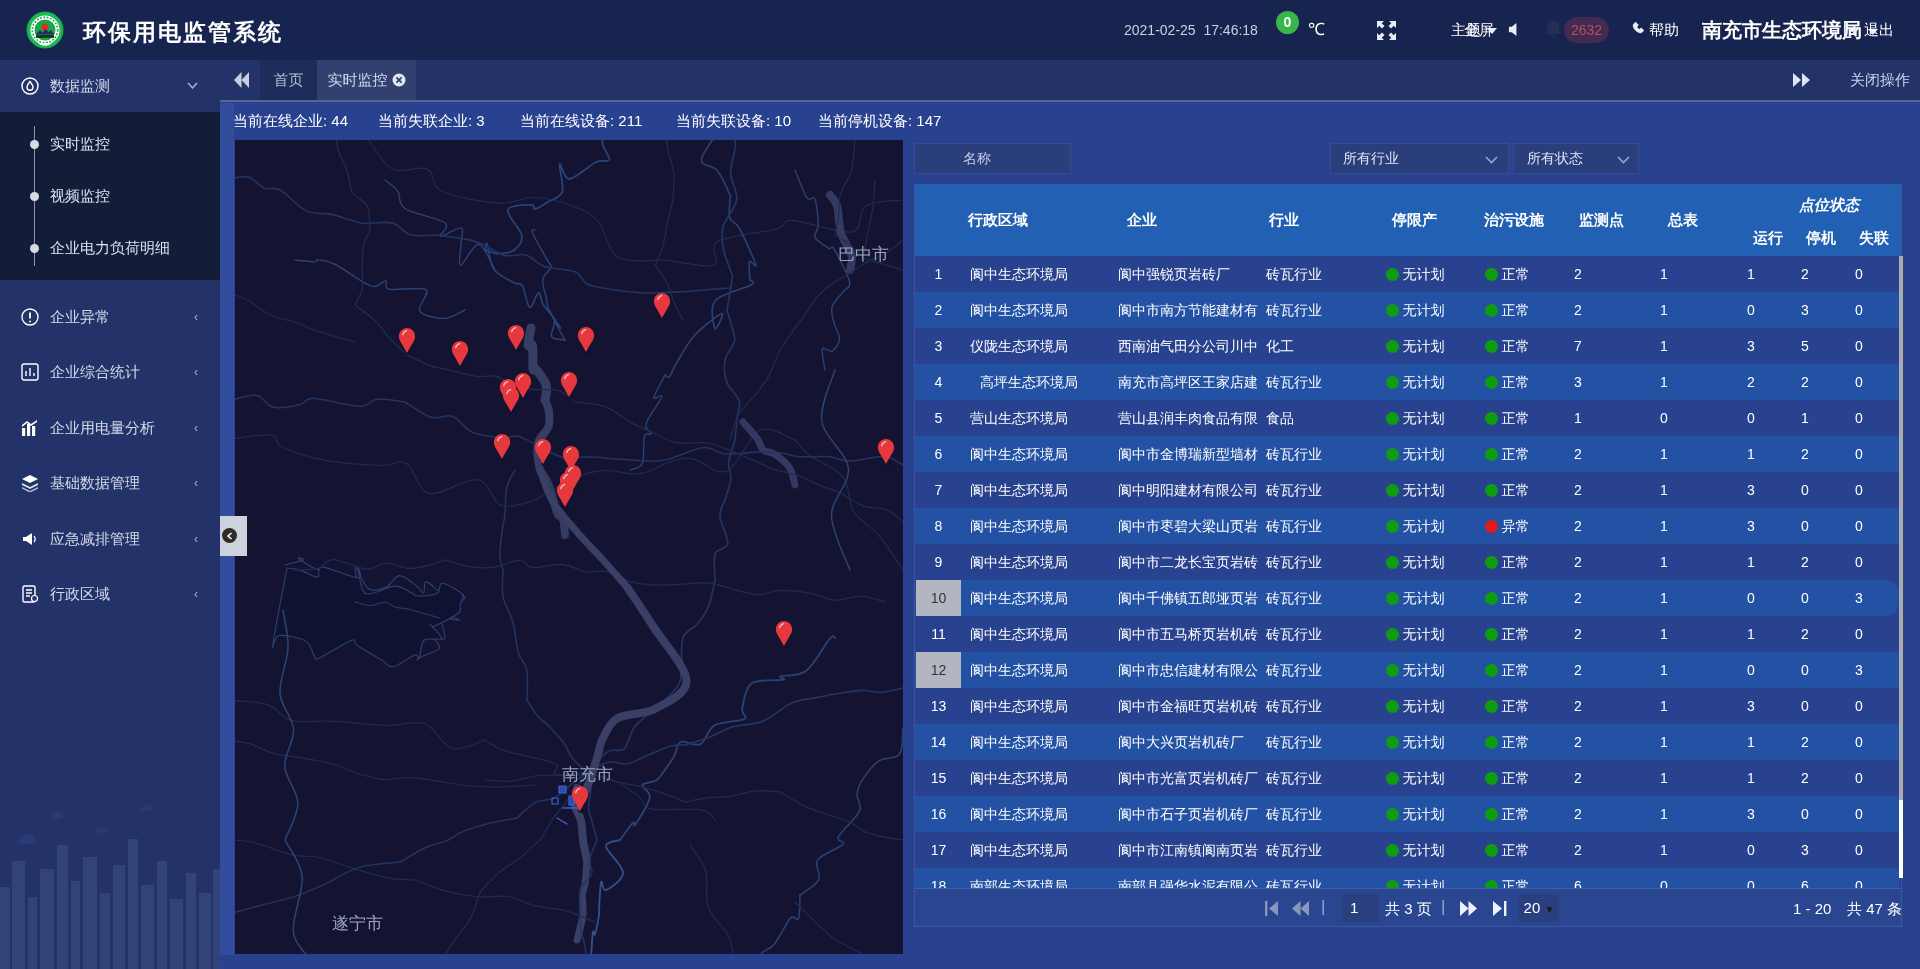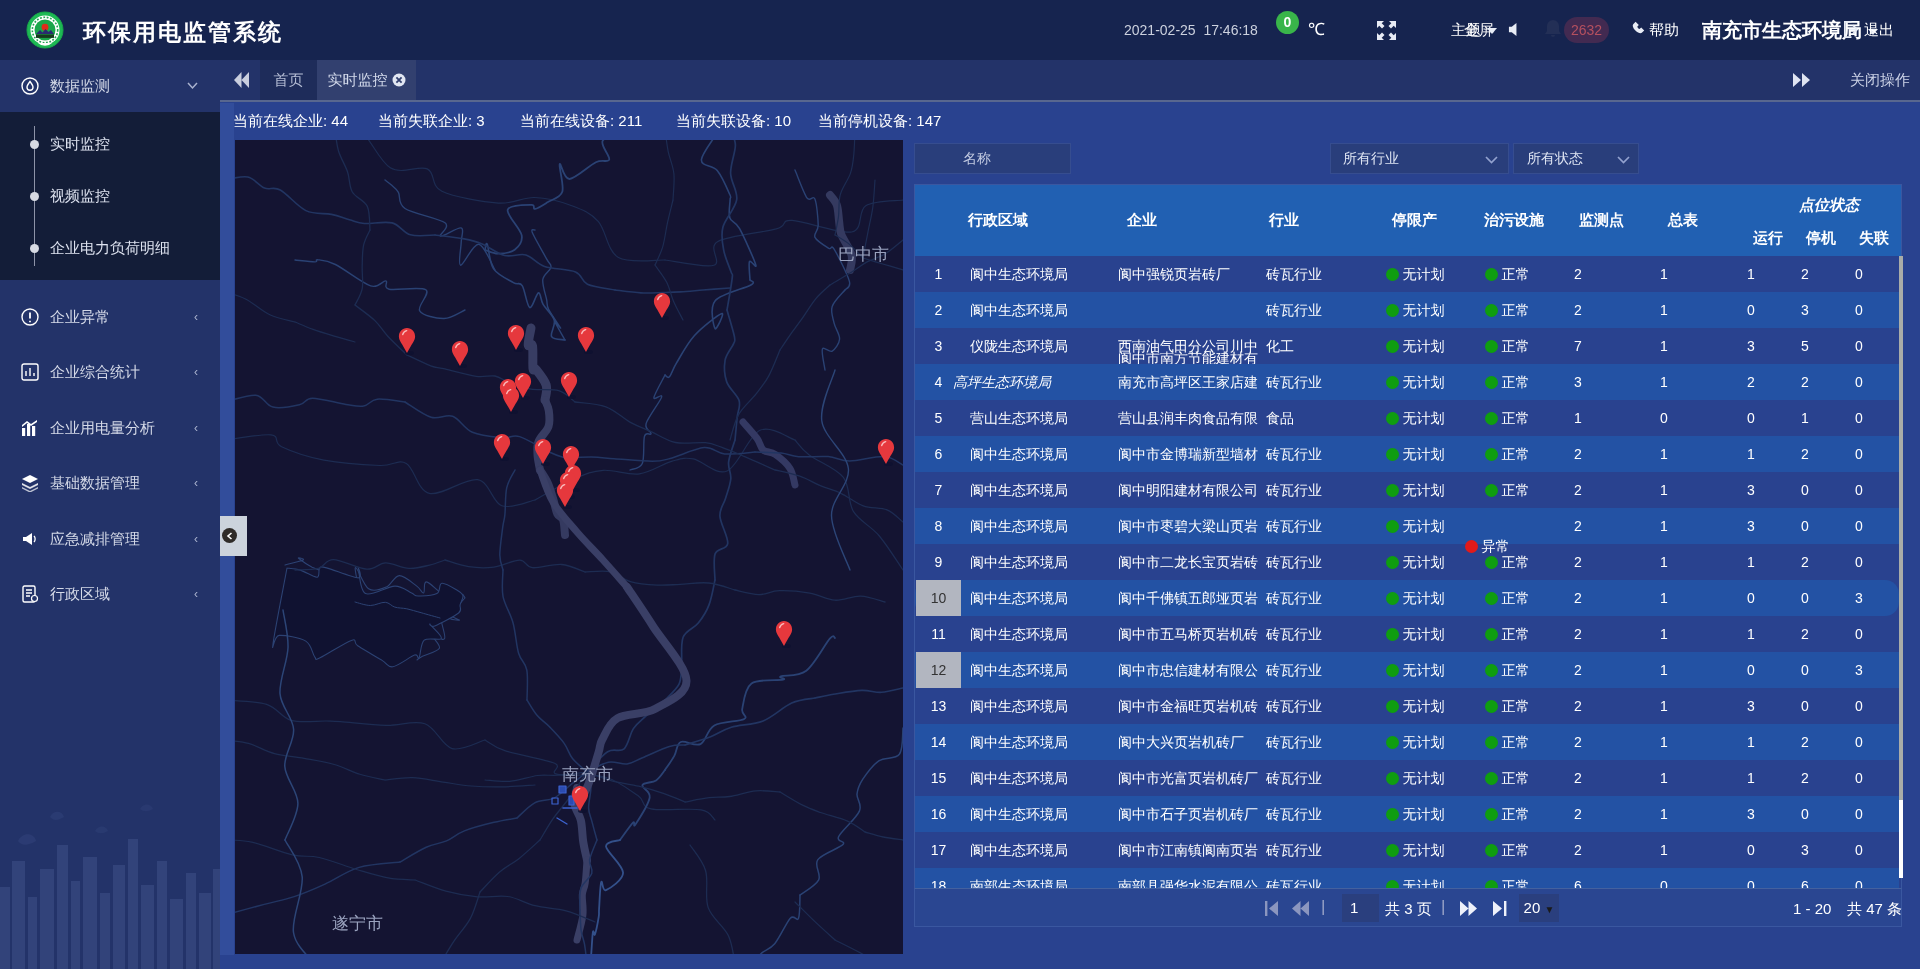--- a/index.html
+++ b/index.html
@@ -474,21 +474,21 @@
           <div style="left: 532px; width: 120px; text-align: center;"><span class="dot"></span>正常</div>
           <div style="left: 635px; width: 56px; text-align: center;">2</div>
           <div style="left: 721px; width: 56px; text-align: center;">1</div>
           <div style="left: 808px; width: 56px; text-align: center;">1</div>
           <div style="left: 862px; width: 56px; text-align: center;">2</div>
           <div style="left: 916px; width: 56px; text-align: center;">0</div>
         </div>
         <div class="trow even" style="top: 107px;">
           <div style="left: 1px; width: 45px; text-align: center;">2</div>
           <div style="left: 55px;">阆中生态环境局</div>
-          <div style="left: 203px; margin-top: 48px;">阆中市南方节能建材有</div>
+          <div style="left: 203px;">阆中市南方节能建材有</div>
           <div style="left: 351px;">砖瓦行业</div>
           <div style="left: 440px; width: 120px; text-align: center;"><span class="dot"></span>无计划</div>
           <div style="left: 532px; width: 120px; text-align: center;"><span class="dot"></span>正常</div>
           <div style="left: 635px; width: 56px; text-align: center;">2</div>
           <div style="left: 721px; width: 56px; text-align: center;">1</div>
           <div style="left: 808px; width: 56px; text-align: center;">0</div>
           <div style="left: 862px; width: 56px; text-align: center;">3</div>
           <div style="left: 916px; width: 56px; text-align: center;">0</div>
         </div>
         <div class="trow" style="top: 143px;">
@@ -499,21 +499,21 @@
           <div style="left: 440px; width: 120px; text-align: center;"><span class="dot"></span>无计划</div>
           <div style="left: 532px; width: 120px; text-align: center;"><span class="dot"></span>正常</div>
           <div style="left: 635px; width: 56px; text-align: center;">7</div>
           <div style="left: 721px; width: 56px; text-align: center;">1</div>
           <div style="left: 808px; width: 56px; text-align: center;">3</div>
           <div style="left: 862px; width: 56px; text-align: center;">5</div>
           <div style="left: 916px; width: 56px; text-align: center;">0</div>
         </div>
         <div class="trow even" style="top: 179px;">
           <div style="left: 1px; width: 45px; text-align: center;">4</div>
-          <div style="left: 38px; font-style: italic;">高坪生态环境局</div>
+          <div style="left: 65px;">高坪生态环境局</div>
           <div style="left: 203px;">南充市高坪区王家店建</div>
           <div style="left: 351px;">砖瓦行业</div>
           <div style="left: 440px; width: 120px; text-align: center;"><span class="dot"></span>无计划</div>
           <div style="left: 532px; width: 120px; text-align: center;"><span class="dot"></span>正常</div>
           <div style="left: 635px; width: 56px; text-align: center;">3</div>
           <div style="left: 721px; width: 56px; text-align: center;">1</div>
           <div style="left: 808px; width: 56px; text-align: center;">2</div>
           <div style="left: 862px; width: 56px; text-align: center;">2</div>
           <div style="left: 916px; width: 56px; text-align: center;">0</div>
         </div>
@@ -555,21 +555,21 @@
           <div style="left: 808px; width: 56px; text-align: center;">3</div>
           <div style="left: 862px; width: 56px; text-align: center;">0</div>
           <div style="left: 916px; width: 56px; text-align: center;">0</div>
         </div>
         <div class="trow even" style="top: 323px;">
           <div style="left: 1px; width: 45px; text-align: center;">8</div>
           <div style="left: 55px;">阆中生态环境局</div>
           <div style="left: 203px;">阆中市枣碧大梁山页岩</div>
           <div style="left: 351px;">砖瓦行业</div>
           <div style="left: 440px; width: 120px; text-align: center;"><span class="dot"></span>无计划</div>
-          <div style="left: 512px; width: 120px; text-align: center; margin-top: 20px;"><span class="dot red"></span>异常</div>
+          <div style="left: 532px; width: 120px; text-align: center;"><span class="dot red"></span>异常</div>
           <div style="left: 635px; width: 56px; text-align: center;">2</div>
           <div style="left: 721px; width: 56px; text-align: center;">1</div>
           <div style="left: 808px; width: 56px; text-align: center;">3</div>
           <div style="left: 862px; width: 56px; text-align: center;">0</div>
           <div style="left: 916px; width: 56px; text-align: center;">0</div>
         </div>
         <div class="trow" style="top: 359px;">
           <div style="left: 1px; width: 45px; text-align: center;">9</div>
           <div style="left: 55px;">阆中生态环境局</div>
           <div style="left: 203px; text-align: right;">阆中市二龙长宝页岩砖</div>

